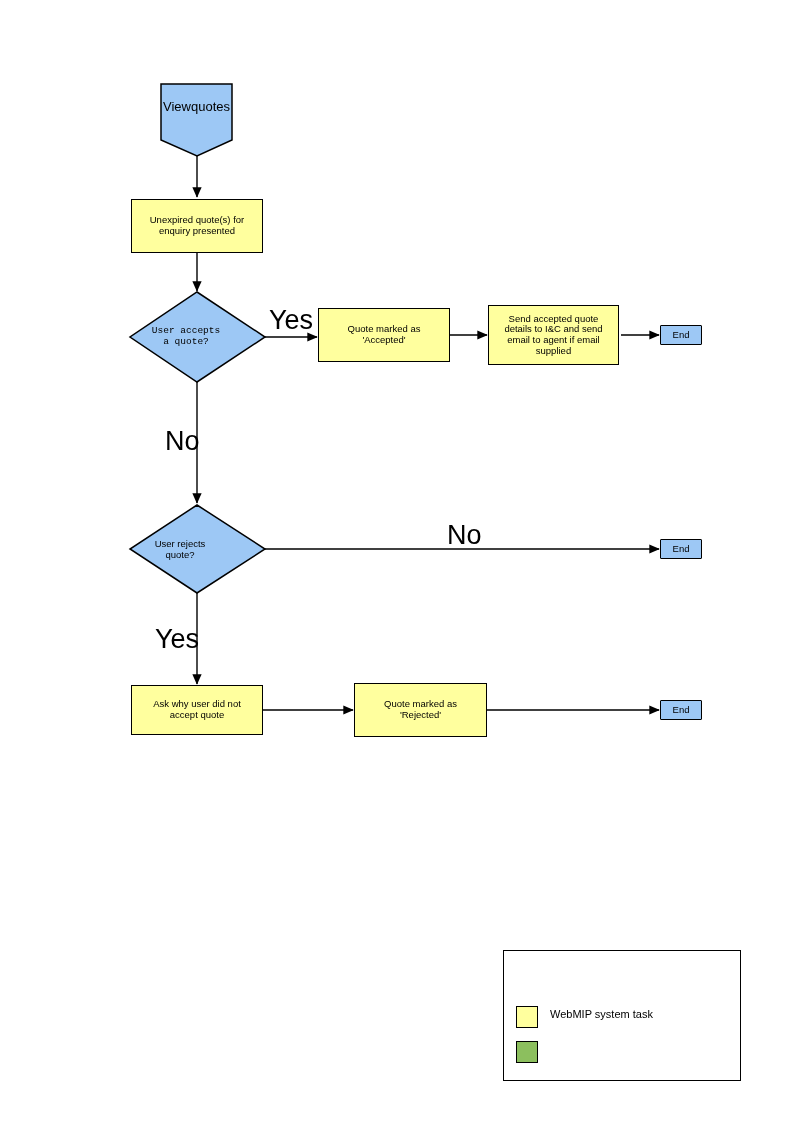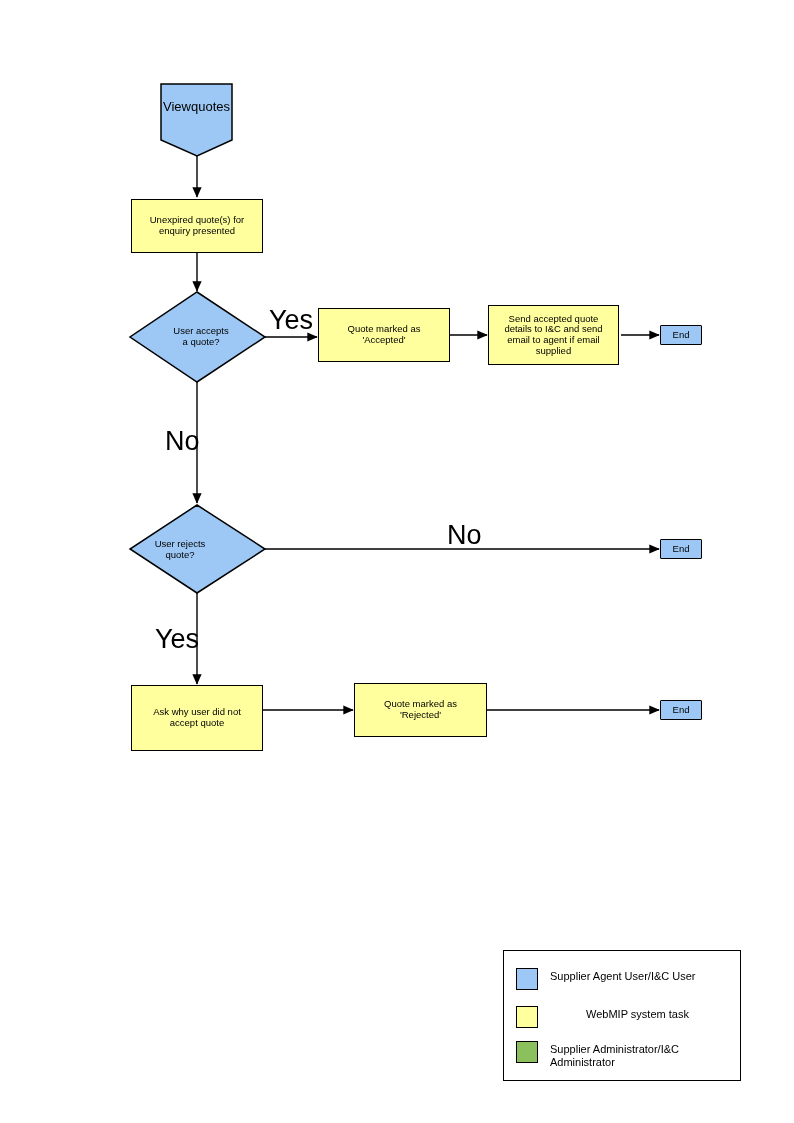--- a/index.html
+++ b/index.html
@@ -153,64 +153,58 @@
 
   
   <line x1="487" y1="710" x2="659" y2="710" stroke="#000000" stroke-width="1.4" marker-end="url(#arrow)"></line>
 </svg>
 
 <div class="start-label" style="left:161px; top:99px; width:71px; height:24px;">Viewquotes</div>
 
 <div class="node process" style="left:131px; top:199px; width:132px; height:54px; background:#FFFF9E;">Unexpired quote(s) for
 enquiry presented</div>
 
-<div class="decision-label" style="left:149px; top:318px; width:104px; height:38px;">User accepts
+<div class="decision-label" style="left:134px; top:318px; width:104px; height:38px;font-family:Liberation Mono, monospace;">User accepts
 a quote?</div>
 
 <div class="node process" style="left:318px; top:308px; width:132px; height:54px; background:#FFFF9E;">Quote  marked as
 'Accepted'</div>
 
 <div class="node process" style="left:488px; top:305px; width:131px; height:60px; background:#FFFF9E;">Send accepted quote
 details to I&amp;C and send
 email to agent if email
 supplied</div>
 
 <div class="node terminator" style="left:660px; top:325px; width:42px; height:20px; background:#9DC8F5;">End</div>
 
 <div class="decision-label" style="left:128px; top:531px; width:104px; height:38px;">User rejects
 quote?</div>
 
 <div class="node terminator" style="left:660px; top:539px; width:42px; height:20px; background:#9DC8F5;">End</div>
 
-<div class="node process" style="left:131px; top:685px; width:132px; height:66px; background:#FFFF9E;">Ask why user did not
+<div class="node process" style="left:131px; top:685px; width:132px; height:50px; background:#FFFF9E;">Ask why user did not
 accept quote</div>
 
 <div class="node process" style="left:354px; top:683px; width:133px; height:54px; background:#FFFF9E;">Quote  marked as
 'Rejected'</div>
 
 <div class="node terminator" style="left:660px; top:700px; width:42px; height:20px; background:#9DC8F5;">End</div>
 
 <div class="edge-label" style="left:269px; top:307px;">Yes</div>
 
 <div class="edge-label" style="left:165px; top:428px;">No</div>
 
 <div class="edge-label" style="left:447px; top:522px;">No</div>
 
 <div class="edge-label" style="left:155px; top:626px;">Yes</div>
 
 <div id="legend" style="left:503px; top:950px; width:238px; height:131px;">
 
-  <div class="legend-row" style="left:12px; top:17px;">
-    <span class="legend-swatch" style="background:#9DC8F5;"></span>
-    <span class="legend-text">Supplier Agent User/I&amp;C User</span>
-  </div>
-
-  <div class="legend-row" style="left:12px; top:55px;gap:36px;">
+
+  <div class="legend-row" style="left:12px; top:55px;">
     <span class="legend-swatch" style="background:#FFFF9E;"></span>
     <span class="legend-text">WebMIP system task</span>
   </div>
 
   <div class="legend-row" style="left:12px; top:90px;">
     <span class="legend-swatch" style="background:#8CBF5E;"></span>
-    <span class="legend-text">Supplier Administrator/I&amp;C
-Administrator</span>
   </div>
 </div>
 
 </body></html>

